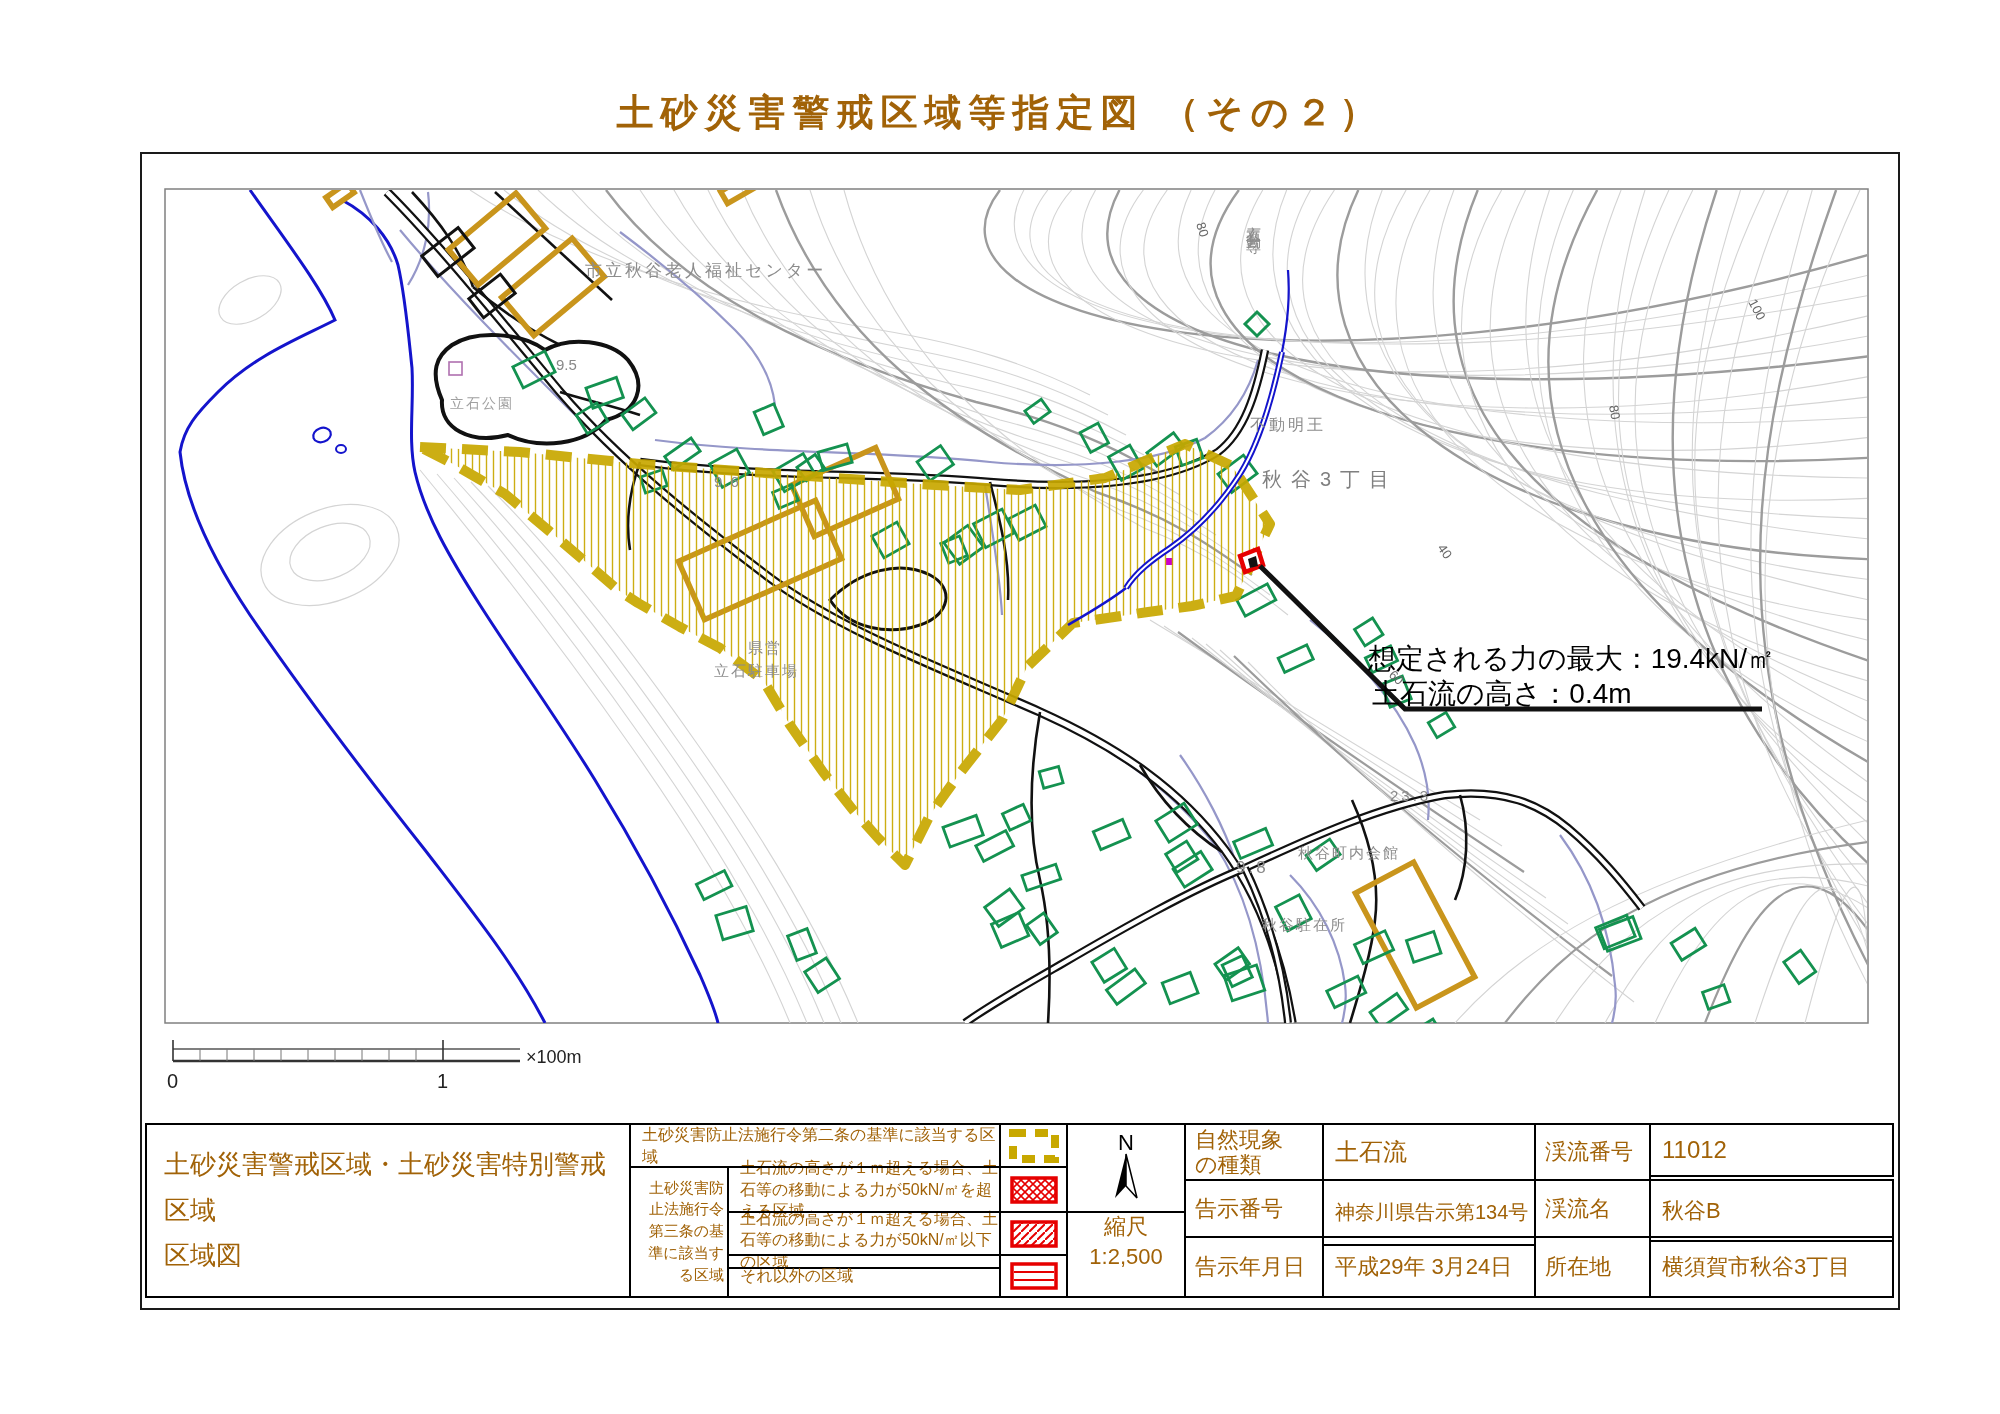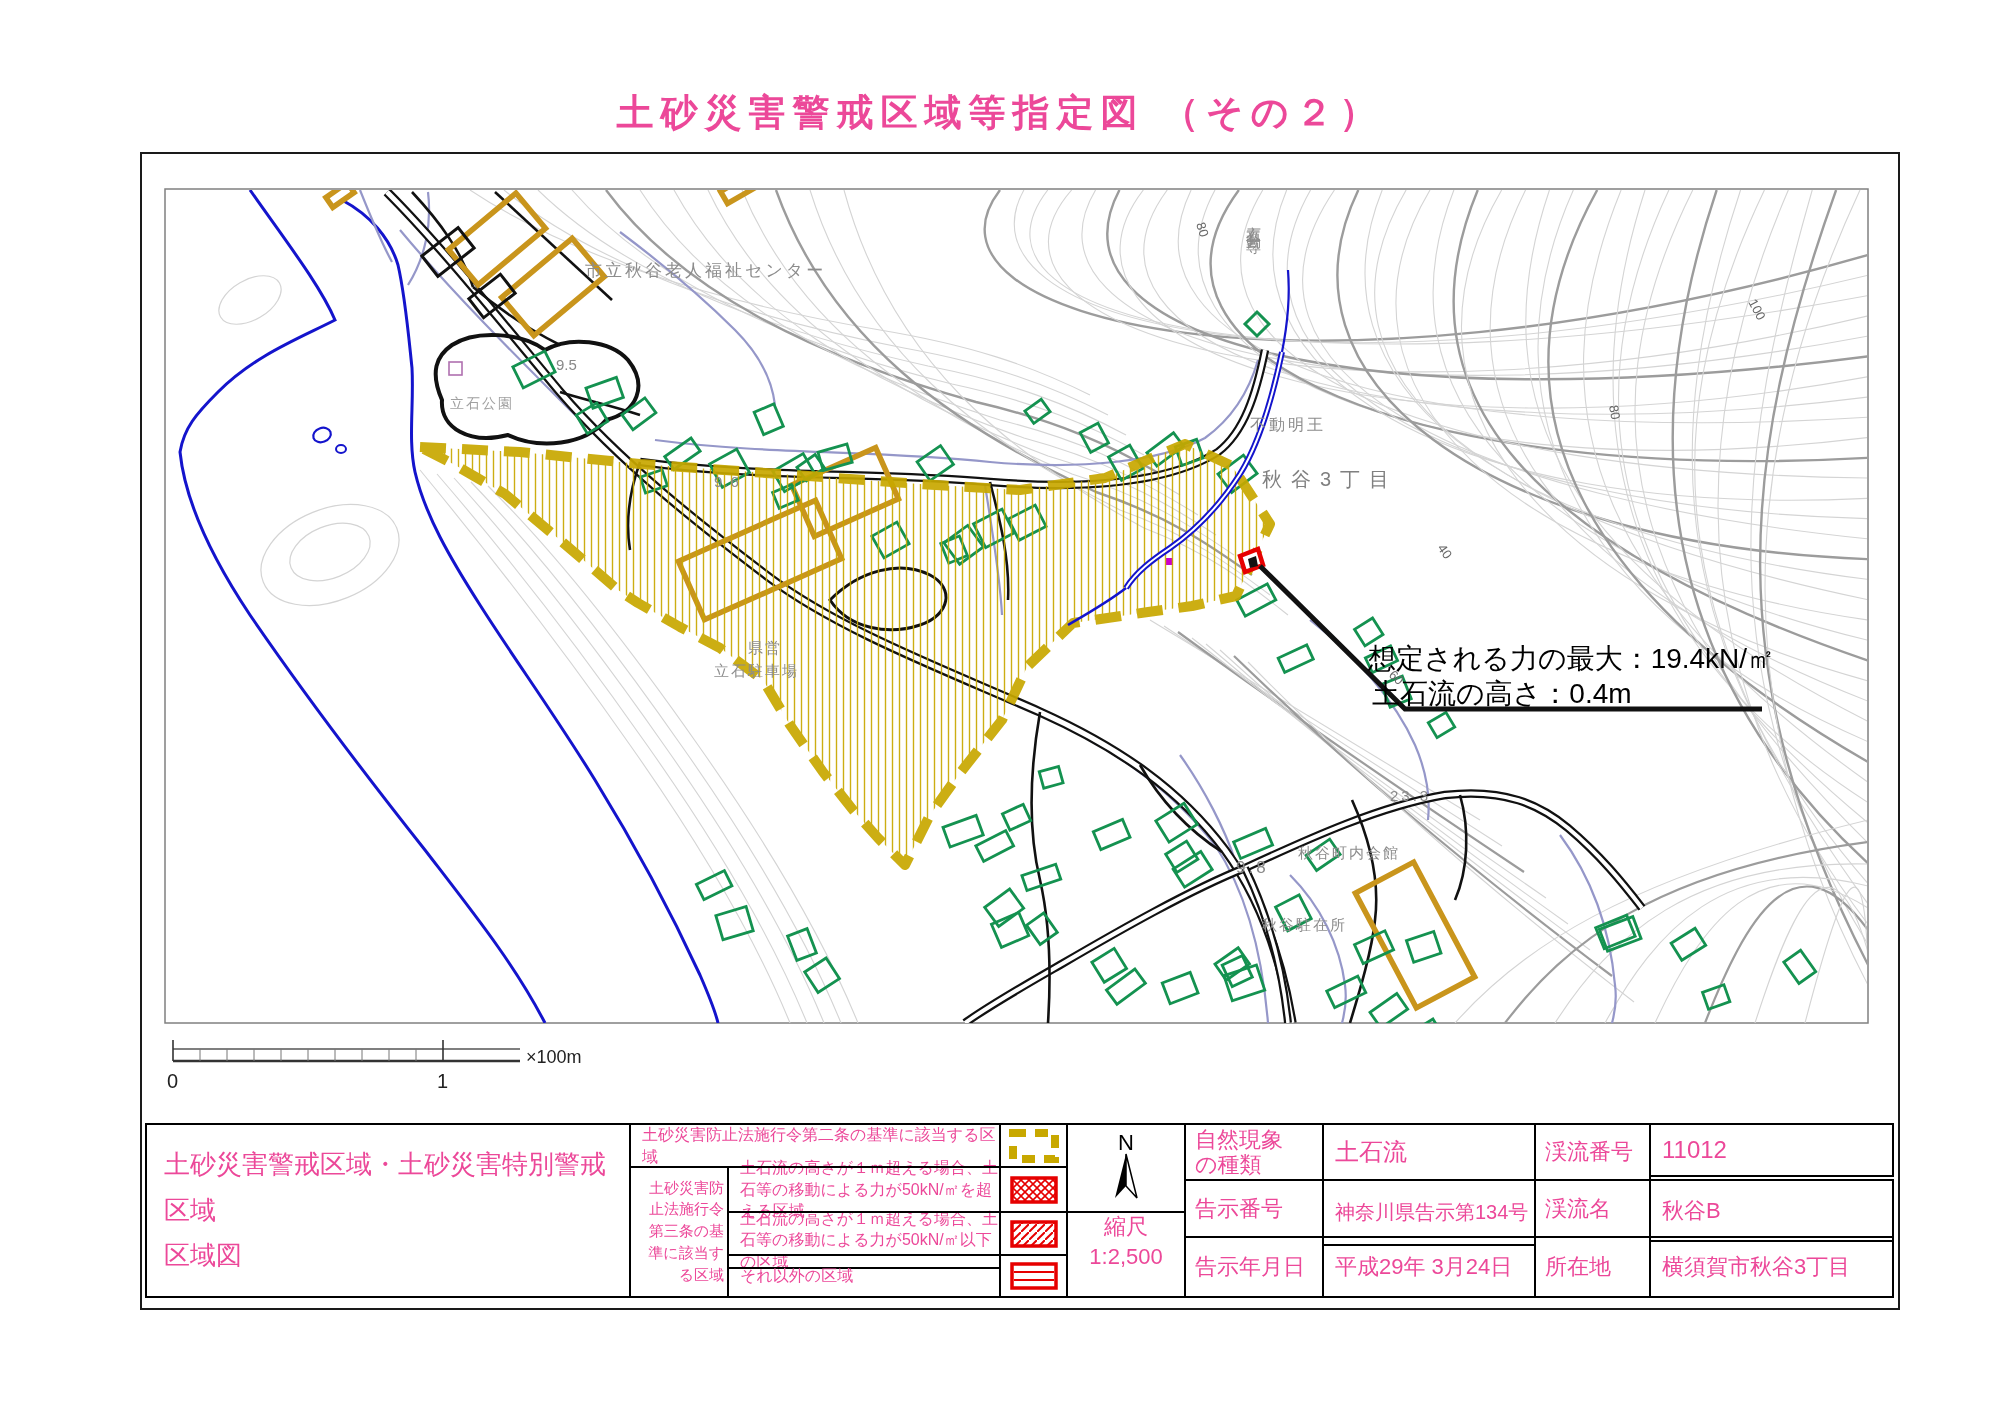--- a/index.html
+++ b/index.html
@@ -1,17 +1,17 @@
 <!DOCTYPE html>
 <html><head>
 <meta charset="utf-8">
 <style>
   html,body{margin:0;padding:0;background:#ffffff;}
   #page{position:relative;width:2000px;height:1414px;background:#ffffff;overflow:hidden;
-        font-family:"Liberation Sans","DejaVu Sans",sans-serif;color:#ec4899;}
+        font-family:"Liberation Sans","DejaVu Sans",sans-serif;color:#a16207;}
   #doc-title{position:absolute;left:0;right:0;top:88px;text-align:center;font-size:37px;
              font-weight:600;letter-spacing:7px;}
   #doc-border{position:absolute;left:140px;top:152px;width:1756px;height:1154px;
               border:2px solid #1a1a1a;}
   #map-svg{position:absolute;left:0;top:0;}
   #scalebar-svg{position:absolute;left:0;top:0;}
   #bottom-table{position:absolute;left:146px;top:1124px;width:1747px;height:173px;}
   .cell{position:absolute;outline:2px solid #000;outline-offset:-1px;display:flex;
         align-items:center;box-sizing:border-box;background:transparent;}
   .cell .txt{width:100%;}

